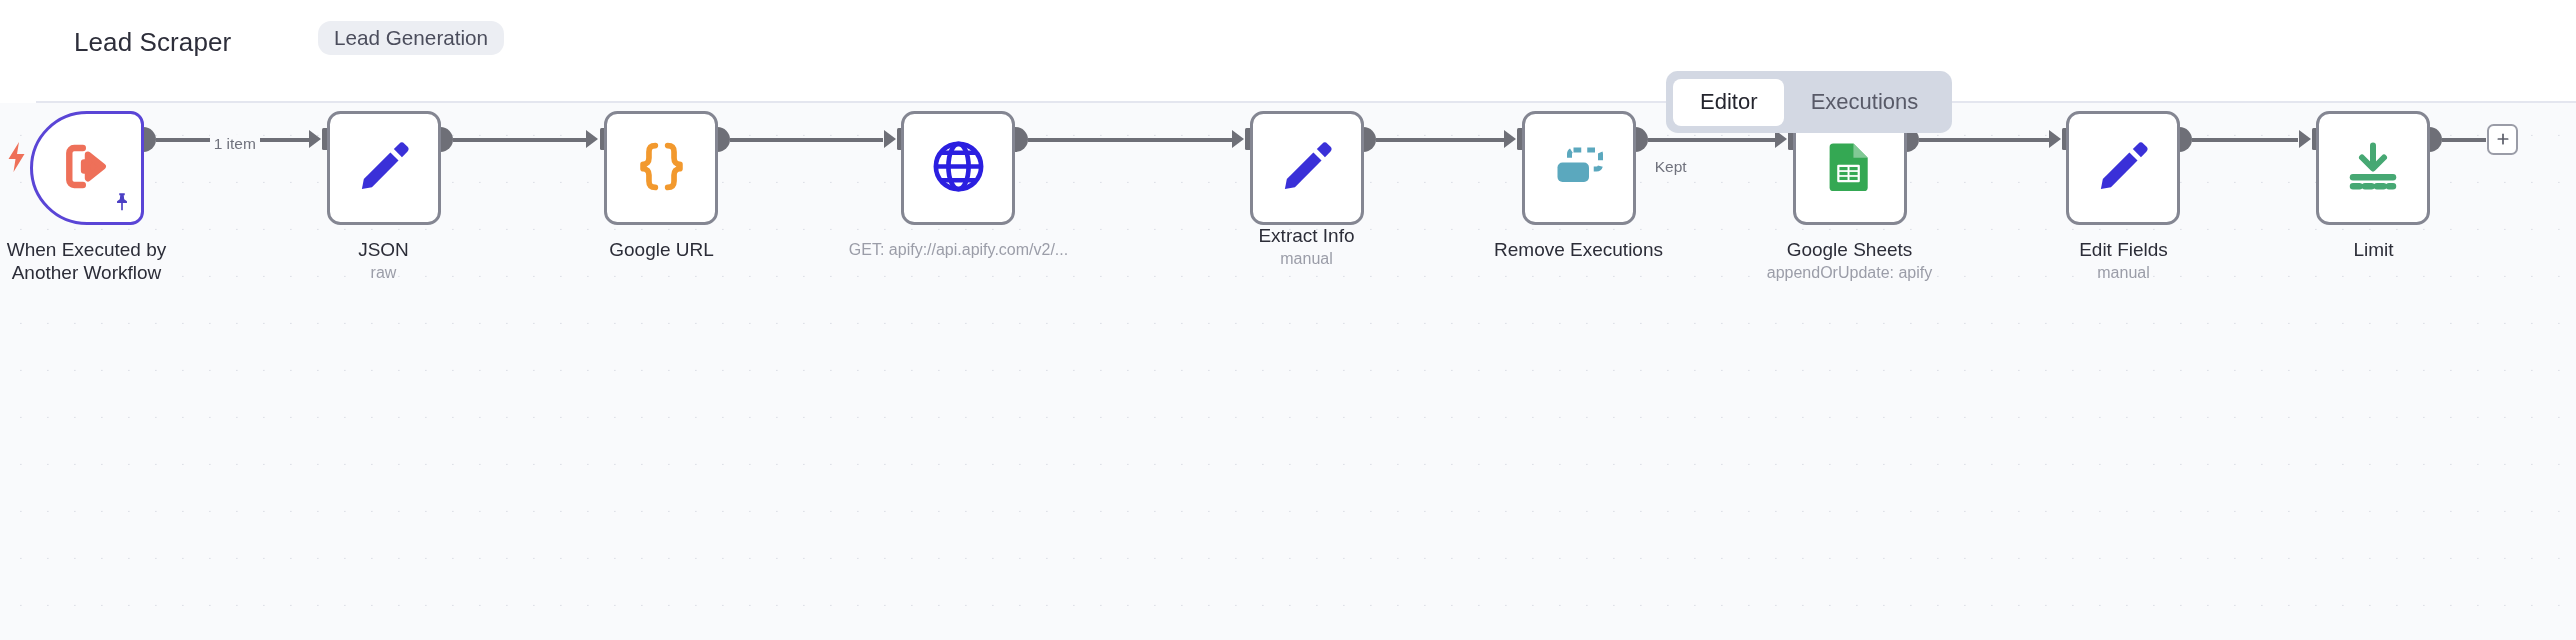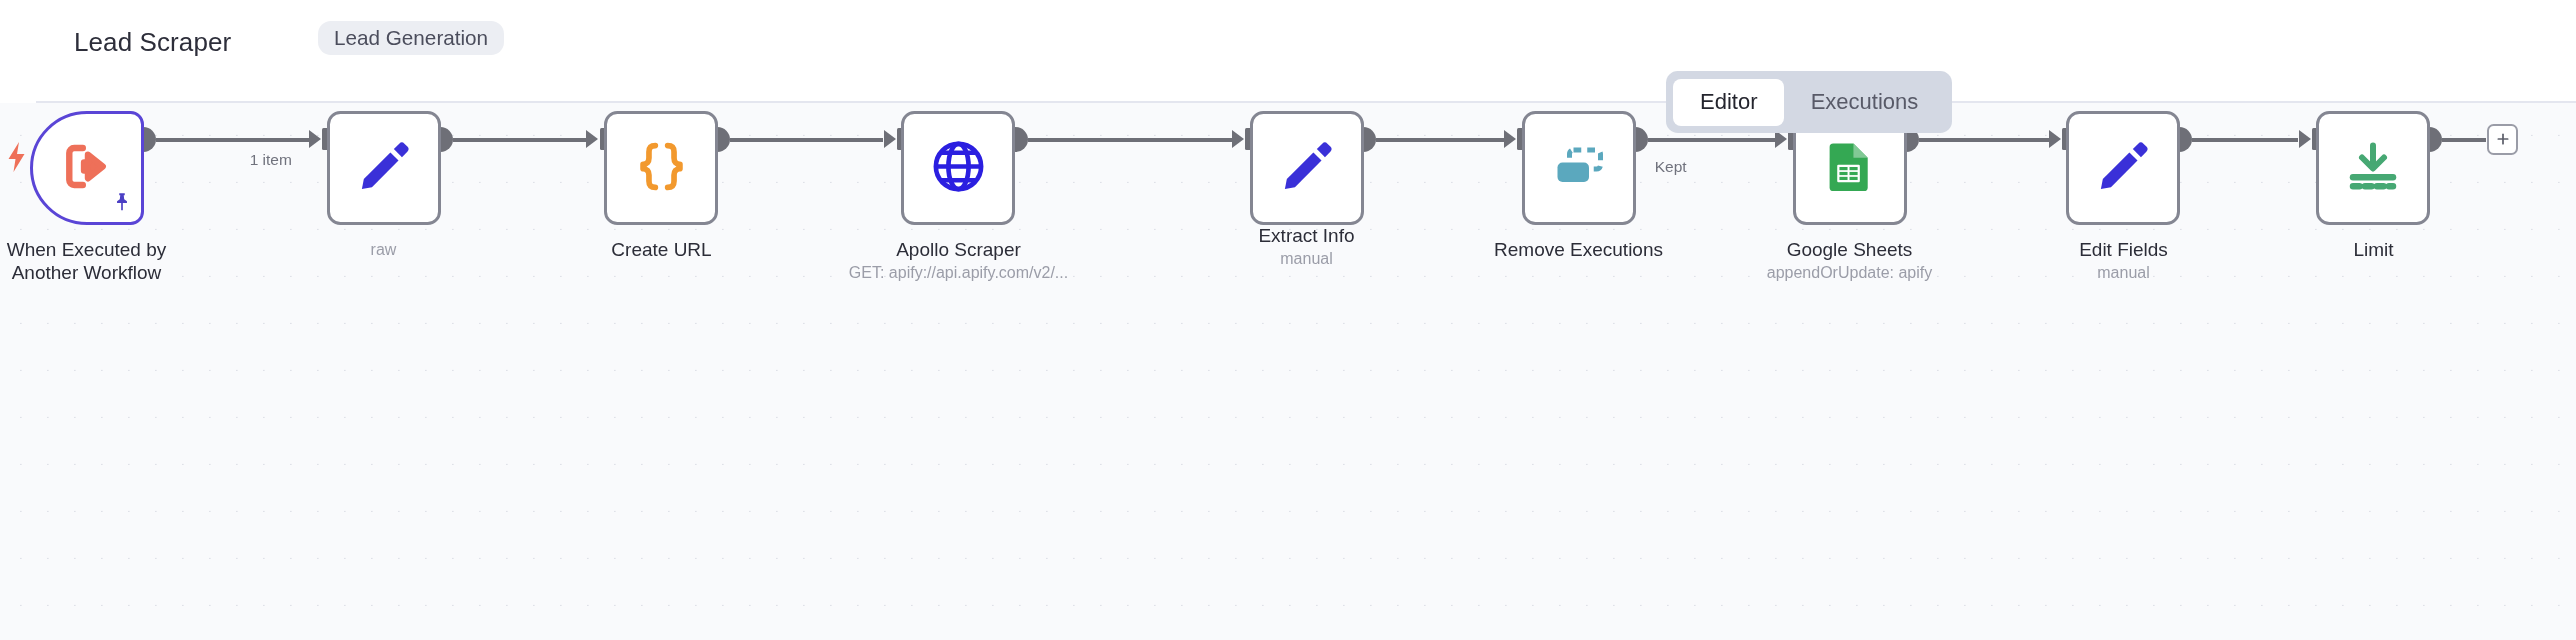--- a/index.html
+++ b/index.html
@@ -139,21 +139,21 @@
   <div class="tabs">
     <div class="tab active">Editor</div>
     <div class="tab">Executions</div>
   </div>
 
   <div class="canvas">
     <div class="wires" id="wires-layer">
         <div class="out-dot" style="left: 131px;"></div>
         <div class="wire" style="left: 156px; width: 153px;"></div>
         <div class="arrow-head" style="left: 309px;"></div>
-        <div class="wire-label" style="left: 210px; top: 48px; margin-left: 36px;">1 item</div>
+        <div class="wire-label" style="left: 210px; top: 32px;">1 item</div>
         <div class="out-dot" style="left: 428px;"></div>
         <div class="in-port" style="left: 322px;"></div>
         <div class="wire" style="left: 453px; width: 134px;"></div>
         <div class="arrow-head" style="left: 586px;"></div>
         <div class="out-dot" style="left: 705px;"></div>
         <div class="in-port" style="left: 600px;"></div>
         <div class="wire" style="left: 730px; width: 153px;"></div>
         <div class="arrow-head" style="left: 884px;"></div>
         <div class="out-dot" style="left: 1003px;"></div>
         <div class="in-port" style="left: 897px;"></div>
@@ -203,42 +203,42 @@
           <div class="node-name">When Executed by
 Another Workflow</div>
         </div>
         <div class="node" style="left: 327px; top: 8px;">
           <span><svg width="59" height="59" viewBox="0 0 24 24" fill="#3A30D8">
         <path d="M3.6 17.1 14.4 6.3l3.3 3.3L6.9 20.4l-4.1.8z"></path>
         <path d="M15.8 4.9 18 2.7a1.5 1.5 0 0 1 2.1 0l1.2 1.2a1.5 1.5 0 0 1 0 2.1l-2.2 2.2z"></path>
       </svg></span>
         </div>
         <div class="node-labels" style="left: 221px; top: 135px;">
+          <div class="node-name">JSON</div>
           <div class="node-sub">raw</div>
         </div>
         <div class="node" style="left: 604px; top: 8px;">
           <span><svg width="59" height="59" viewBox="0 0 24 24" fill="none" stroke="#F2992E" stroke-width="2.3" stroke-linecap="round" stroke-linejoin="round">
         <path d="M9.5 3.5c-2 0-2.6 1-2.6 2.6v2.4c0 1.6-.8 2.6-2.4 2.6v1.8c1.6 0 2.4 1 2.4 2.6v2.4c0 1.6.6 2.6 2.6 2.6"></path>
         <path d="M14.5 3.5c2 0 2.6 1 2.6 2.6v2.4c0 1.6.8 2.6 2.4 2.6v1.8c-1.6 0-2.4 1-2.4 2.6v2.4c0 1.6-.6 2.6-2.6 2.6"></path>
       </svg></span>
         </div>
         <div class="node-labels" style="left: 499px; top: 135px;">
-          <div class="node-name">Create URL</div>
+          <div class="node-name">Google URL</div>
         </div>
         <div class="node" style="left: 901px; top: 8px;">
           <span><svg width="59" height="59" viewBox="0 0 24 24" fill="none" stroke="#2B1FE0" stroke-width="1.9">
         <circle cx="12" cy="12" r="9.2"></circle>
         <ellipse cx="12" cy="12" rx="4.1" ry="9.2"></ellipse>
         <line x1="2.8" y1="12" x2="21.2" y2="12"></line>
         <line x1="4.5" y1="6.4" x2="19.5" y2="6.4"></line>
         <line x1="4.5" y1="17.6" x2="19.5" y2="17.6"></line>
       </svg></span>
         </div>
         <div class="node-labels" style="left: 796px; top: 135px;">
-          <div class="node-name">Apollo Scraper</div>
           <div class="node-sub">GET: apify://api.apify.com/v2/...</div>
         </div>
         <div class="node" style="left: 1250px; top: 8px;">
           <span><svg width="59" height="59" viewBox="0 0 24 24" fill="#3A30D8">
         <path d="M3.6 17.1 14.4 6.3l3.3 3.3L6.9 20.4l-4.1.8z"></path>
         <path d="M15.8 4.9 18 2.7a1.5 1.5 0 0 1 2.1 0l1.2 1.2a1.5 1.5 0 0 1 0 2.1l-2.2 2.2z"></path>
       </svg></span>
         </div>
         <div class="node-labels" style="left: 1144px; top: 121px;">
           <div class="node-name">Extract Info</div>

